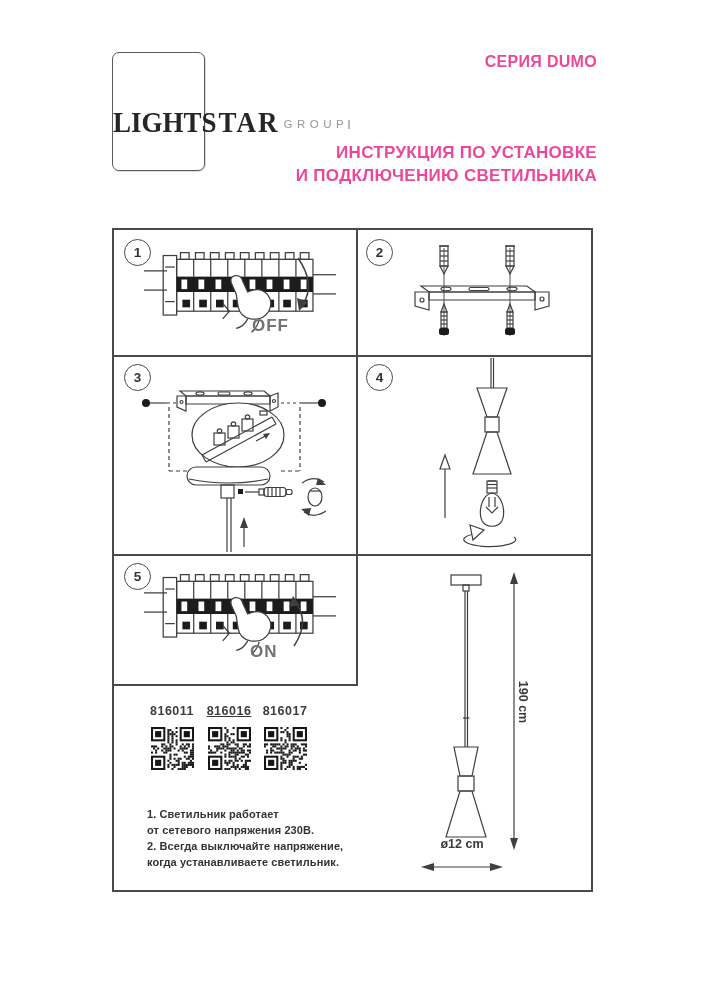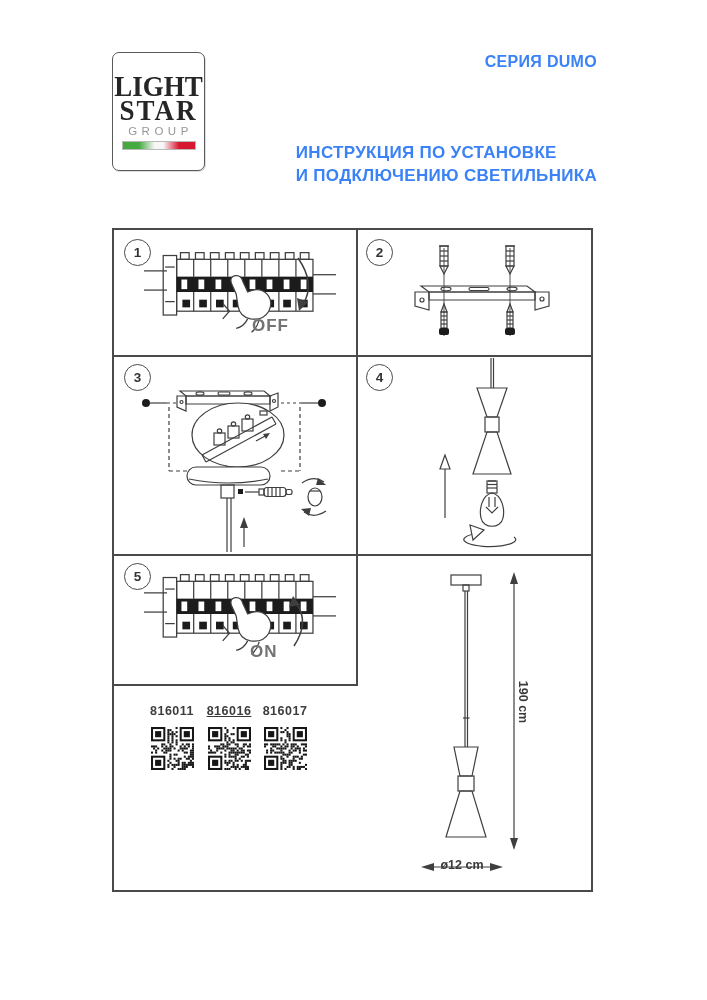--- a/index.html
+++ b/index.html
@@ -2,30 +2,30 @@
 <html><head>
 <meta charset="utf-8">
 <style>
   html,body{margin:0;padding:0;background:#fff;}
   .page{position:relative;width:707px;height:1000px;background:#ffffff;overflow:hidden;
         font-family:"Liberation Sans",sans-serif;color:#383838;}
 
   
   .logo-box{position:absolute;left:112px;top:52px;width:93px;height:119px;
     border:1.6px solid #5a5a5a;border-radius:7px;background:#fff;
-    display:flex;flex-direction:column;align-items:center;justify-content:flex-start;
+    display:flex;flex-direction:row;align-items:center;justify-content:flex-start;
     padding-top:21px;box-sizing:border-box;box-shadow:1px 1px 0 #ddd;}
   .logo-word{font-family:"Liberation Serif",serif;font-weight:700;color:#262626;
     font-size:27px;line-height:24px;letter-spacing:0px;transform:scaleY(1.08);}
   .logo-word.star{letter-spacing:2px;}
   .logo-group{font-size:11.5px;letter-spacing:4.5px;color:#979797;margin-top:3px;
     font-family:"Liberation Sans",sans-serif;padding-left:4px;}
   .logo-flag{width:72px;height:7px;margin-top:4px;border:1px solid #b9b9b9;
     background:linear-gradient(90deg,#44a93e 0%,#44a93e 22%,#f7f7f7 44%,#f7f7f7 56%,#d7162f 78%,#d7162f 100%);}
-  .title-block{position:absolute;right:110px;font-weight:700;color:#3b82f6;}
+  .title-block{position:absolute;right:110px;text-align:right;font-weight:700;color:#ec4899;}
   .title-series{top:51px;font-size:16px;line-height:22px;letter-spacing:0.3px;}
   .title-instr{top:121px;font-size:17px;line-height:23px;letter-spacing:0.3px;margin-top:20px;}
 
   
   .grid{position:absolute;left:112px;top:228px;width:481px;height:664px;
         border:2px solid #4a4a4a;box-sizing:border-box;background:#fff;}
   .divider{position:absolute;background:#4a4a4a;}
   .panel{position:absolute;box-sizing:border-box;}
   .stepnum{position:absolute;left:10px;top:9px;width:25px;height:25px;border:1.4px solid #4a4a4a;
     border-radius:50%;display:flex;align-items:center;justify-content:center;
@@ -37,21 +37,21 @@
   .qr-item{position:absolute;top:18px;width:56px;text-align:center;}
   .qr-label{font-size:12.5px;font-weight:700;color:#3d3d3d;letter-spacing:0.5px;line-height:18px;}
   .qr-svg{display:block;margin:7px auto 0;background:#fff;}
   .notes{position:absolute;left:33px;top:122px;font-size:11px;font-weight:700;
     line-height:16px;color:#333;letter-spacing:0.1px;}
   .notes span{display:block;}
 
   
   .dim-v{position:absolute;left:136px;top:140px;width:60px;height:16px;text-align:center;
     font-size:12.5px;font-weight:700;color:#3a3a3a;transform:rotate(90deg);}
-  .dim-h{position:absolute;left:71px;top:304px;width:70px;text-align:center;
+  .dim-h{position:absolute;left:71px;top:283px;width:70px;text-align:center;
     font-size:12.5px;font-weight:700;color:#3a3a3a;}
   .hidden-defs{position:absolute;width:0;height:0;overflow:hidden;}
 </style>
 </head>
 <body>
 
 <div class="page">
 
   <svg class="hidden-defs" aria-hidden="true">
     <defs>
@@ -712,20 +712,26 @@
             <rect x="2" y="2" width="10" height="10" fill="#fff"></rect>
             <rect x="4" y="4" width="6" height="6" fill="#161616"></rect>
             <rect x="28" y="0" width="14" height="14" fill="#161616"></rect>
             <rect x="30" y="2" width="10" height="10" fill="#fff"></rect>
             <rect x="32" y="4" width="6" height="6" fill="#161616"></rect>
             <rect x="0" y="28" width="14" height="14" fill="#161616"></rect>
             <rect x="2" y="30" width="10" height="10" fill="#fff"></rect>
             <rect x="4" y="32" width="6" height="6" fill="#161616"></rect>
           </svg>
       </div>
+      <div class="notes">
+        <span>1. Светильник работает</span>
+        <span>от сетевого напряжения 230В.</span>
+        <span>2. Всегда выключайте напряжение,</span>
+        <span>когда устанавливаете светильник.</span>
+      </div>
     </div>
 
     <div class="panel" style="left:242px;top:324px;width:239px;height:340px;">
       <svg class="art" style="left:0;top:0;" width="239" height="340" viewBox="0 0 239 340">
         <g stroke="#3f3f3f" fill="none" stroke-width="1.2">
           <rect x="95" y="21" width="30" height="10"></rect>
           <rect x="107" y="31" width="6" height="6"></rect>
           <line x1="109" y1="37" x2="109" y2="193"></line>
             <line x1="111.5" y1="37" x2="111.5" y2="193"></line>
           <line x1="107" y1="164" x2="113.5" y2="164"></line>

